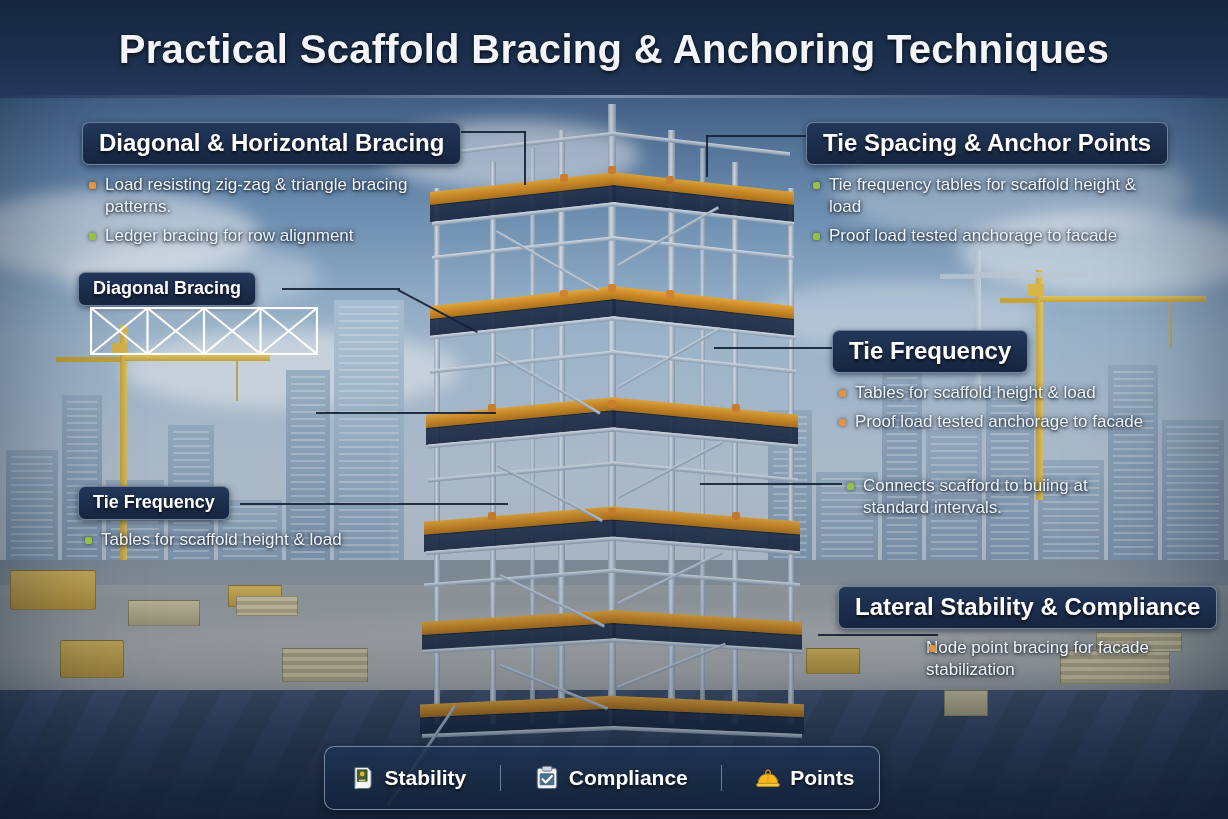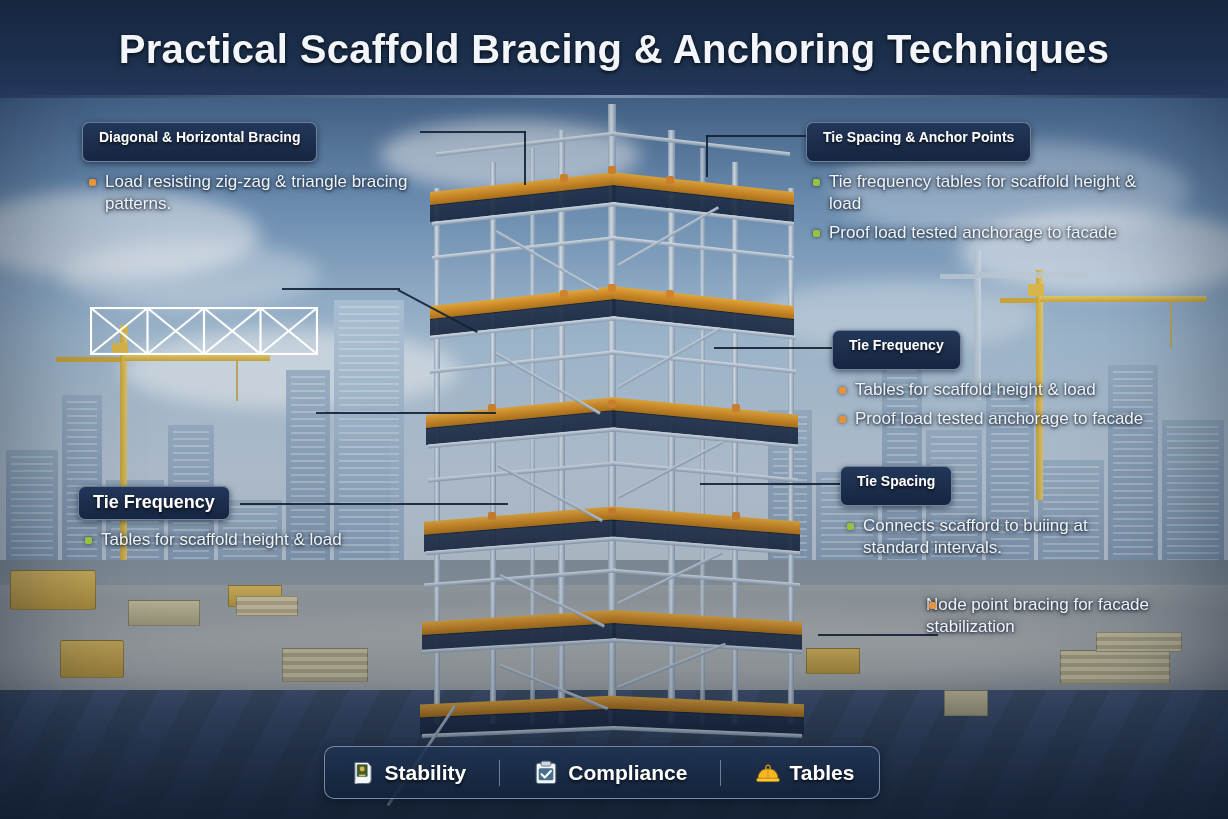--- a/index.html
+++ b/index.html
@@ -85,24 +85,24 @@
   }
   .header:after{ content:""; position:absolute; left:0; right:0; bottom:0; height:3px; background:linear-gradient(90deg,rgba(255,255,255,0),rgba(190,212,235,.55),rgba(255,255,255,0)); }
   .title{
     color:#f2f6fa; font-size:40px; font-weight:bold; letter-spacing:.3px;
     text-shadow:0 2px 4px rgba(0,0,0,.65), 0 0 2px rgba(0,0,0,.5);
   }
 
   
   .callout{ position:absolute; }
   .chip{
-    display:inline-block; padding:6px 16px 16px;
+    display:inline-block; padding:6px 16px 7px;
     background:linear-gradient(180deg,#22375a,#16253f);
     border:1px solid rgba(175,198,224,.55); border-radius:7px;
-    color:#ffffff; font-size:14px; font-weight:bold; white-space:nowrap;
+    color:#ffffff; font-size:24px; font-weight:bold; white-space:nowrap;
     text-shadow:0 2px 3px rgba(0,0,0,.7);
     box-shadow:0 2px 6px rgba(6,14,26,.55);
   }
   .chip.sm{ font-size:18px; padding:5px 14px 6px; }
   ul.bul{ list-style:none; margin:9px 0 0 4px; }
   ul.bul li{
     position:relative; padding-left:19px; margin-bottom:7px;
     color:#eef4fa; font-size:17px; line-height:1.28;
     text-shadow:0 1px 3px rgba(10,20,35,.95), 0 0 6px rgba(10,20,35,.7);
     max-width:360px;
@@ -116,21 +116,21 @@
   
   .lead{ position:absolute; background:#142033; height:1.5px; opacity:.9; }
   .leadv{ position:absolute; background:#142033; width:1.5px; opacity:.9; }
   .leadD{ position:absolute; height:1.5px; background:#142033; transform-origin:left center; opacity:.9; }
 
   
   .truss{ position:absolute; }
 
   
   .footer{
-    position:absolute; left:324px; top:746px; width:556px; height:53px;
+    position:absolute; left:324px; top:746px; width:556px; height:64px;
     border:1px solid rgba(178,202,228,.6); border-radius:10px;
     background:linear-gradient(180deg,rgba(31,52,84,.88),rgba(20,35,58,.9));
     display:flex; align-items:center; justify-content:space-around;
     box-shadow:0 3px 10px rgba(6,14,26,.5);
   }
   .pill{ display:flex; align-items:center; gap:9px; padding:0 16px; }
   .pill span.lbl{ color:#fff; font-size:21px; font-weight:bold; text-shadow:0 2px 3px rgba(0,0,0,.7); }
   .sep{ width:1px; height:26px; background:rgba(190,212,235,.5); }
   .ico{ width:26px; height:26px; display:block; }
 </style>
@@ -364,23 +364,27 @@
   <div class="lead" style="left:714px;top:347px;width:120px;"></div>
 
   <div class="lead" style="left:700px;top:483px;width:142px;"></div>
 
   <div class="lead" style="left:818px;top:634px;width:120px;"></div>
 
   <div class="callout" style="left:82px;top:122px;">
     <div class="chip">Diagonal &amp; Horizontal Bracing</div>
     <ul class="bul">
       <li>Load resisting zig-zag &amp; triangle bracing patterns.</li>
-    </ul>
-  </div>
-
+      <li class="g">Ledger bracing for row alignment</li>
+    </ul>
+  </div>
+
+  <div class="callout" style="left:78px;top:272px;">
+    <div class="chip sm">Diagonal Bracing</div>
+  </div>
   <svg class="truss" style="left:90px;top:307px;" width="228" height="48" viewBox="0 0 228 48">
     <g fill="none" stroke="#ffffff" stroke-width="2.2">
       <rect x="1" y="1" width="226" height="46"></rect>
       <line x1="57.5" y1="1" x2="57.5" y2="47"></line>
       <line x1="114" y1="1" x2="114" y2="47"></line>
       <line x1="170.5" y1="1" x2="170.5" y2="47"></line>
       <line x1="1" y1="1" x2="57.5" y2="47"></line>
         <line x1="57.5" y1="1" x2="1" y2="47"></line>
       <line x1="57.5" y1="1" x2="114" y2="47"></line>
         <line x1="114" y1="1" x2="57.5" y2="47"></line>
@@ -409,27 +413,27 @@
 
   <div class="callout" style="left:832px;top:330px;">
     <div class="chip">Tie Frequency</div>
     <ul class="bul">
       <li>Tables for scaffold height &amp; load</li>
       <li>Proof load tested anchorage to facade</li>
     </ul>
   </div>
 
   <div class="callout" style="left:840px;top:466px;">
-    <div class="chip">Tie Spacing</div>
     <ul class="bul">
       <li class="g" style="max-width:300px;">Connects scafford to buiing at standard intervals.</li>
     </ul>
   </div>
 
   <div class="callout" style="left:838px;top:586px;">
+    <div class="chip">Lateral Stability &amp; Compliance</div>
     <ul class="bul" style="margin-left:88px;margin-top:8px;">
       <li style="padding-left:0;max-width:260px;">Node point bracing for facade stabilization</li>
     </ul>
   </div>
 
   <div class="footer">
 
     <div class="pill">
       <svg class="ico" viewBox="0 0 32 32">
         <path d="M6 3h16l4 5v16a5 5 0 0 1-5 5H6z" fill="#f4f6f8" stroke="#5b6b7d" stroke-width="1.2"></path>
@@ -455,17 +459,17 @@
 
     <div class="sep"></div>
 
     <div class="pill">
       <svg class="ico" viewBox="0 0 32 32">
         <path d="M4 23c0-7 4-12 12-12s12 5 12 12z" fill="#f5b823" stroke="#b8820c" stroke-width="1.2"></path>
         <path d="M13 11.4c0-3 1-5 3-5s3 2 3 5" fill="none" stroke="#d79a12" stroke-width="1.6"></path>
         <rect x="2" y="22.5" width="28" height="4" rx="2" fill="#f8c93e" stroke="#b8820c" stroke-width="1.1"></rect>
         <path d="M16 11v12" stroke="#d79a12" stroke-width="1.3"></path>
       </svg>
-      <span class="lbl">Tables</span>
+      <span class="lbl">Points</span>
     </div>
 
   </div>
 </div>
 
 </body></html>

